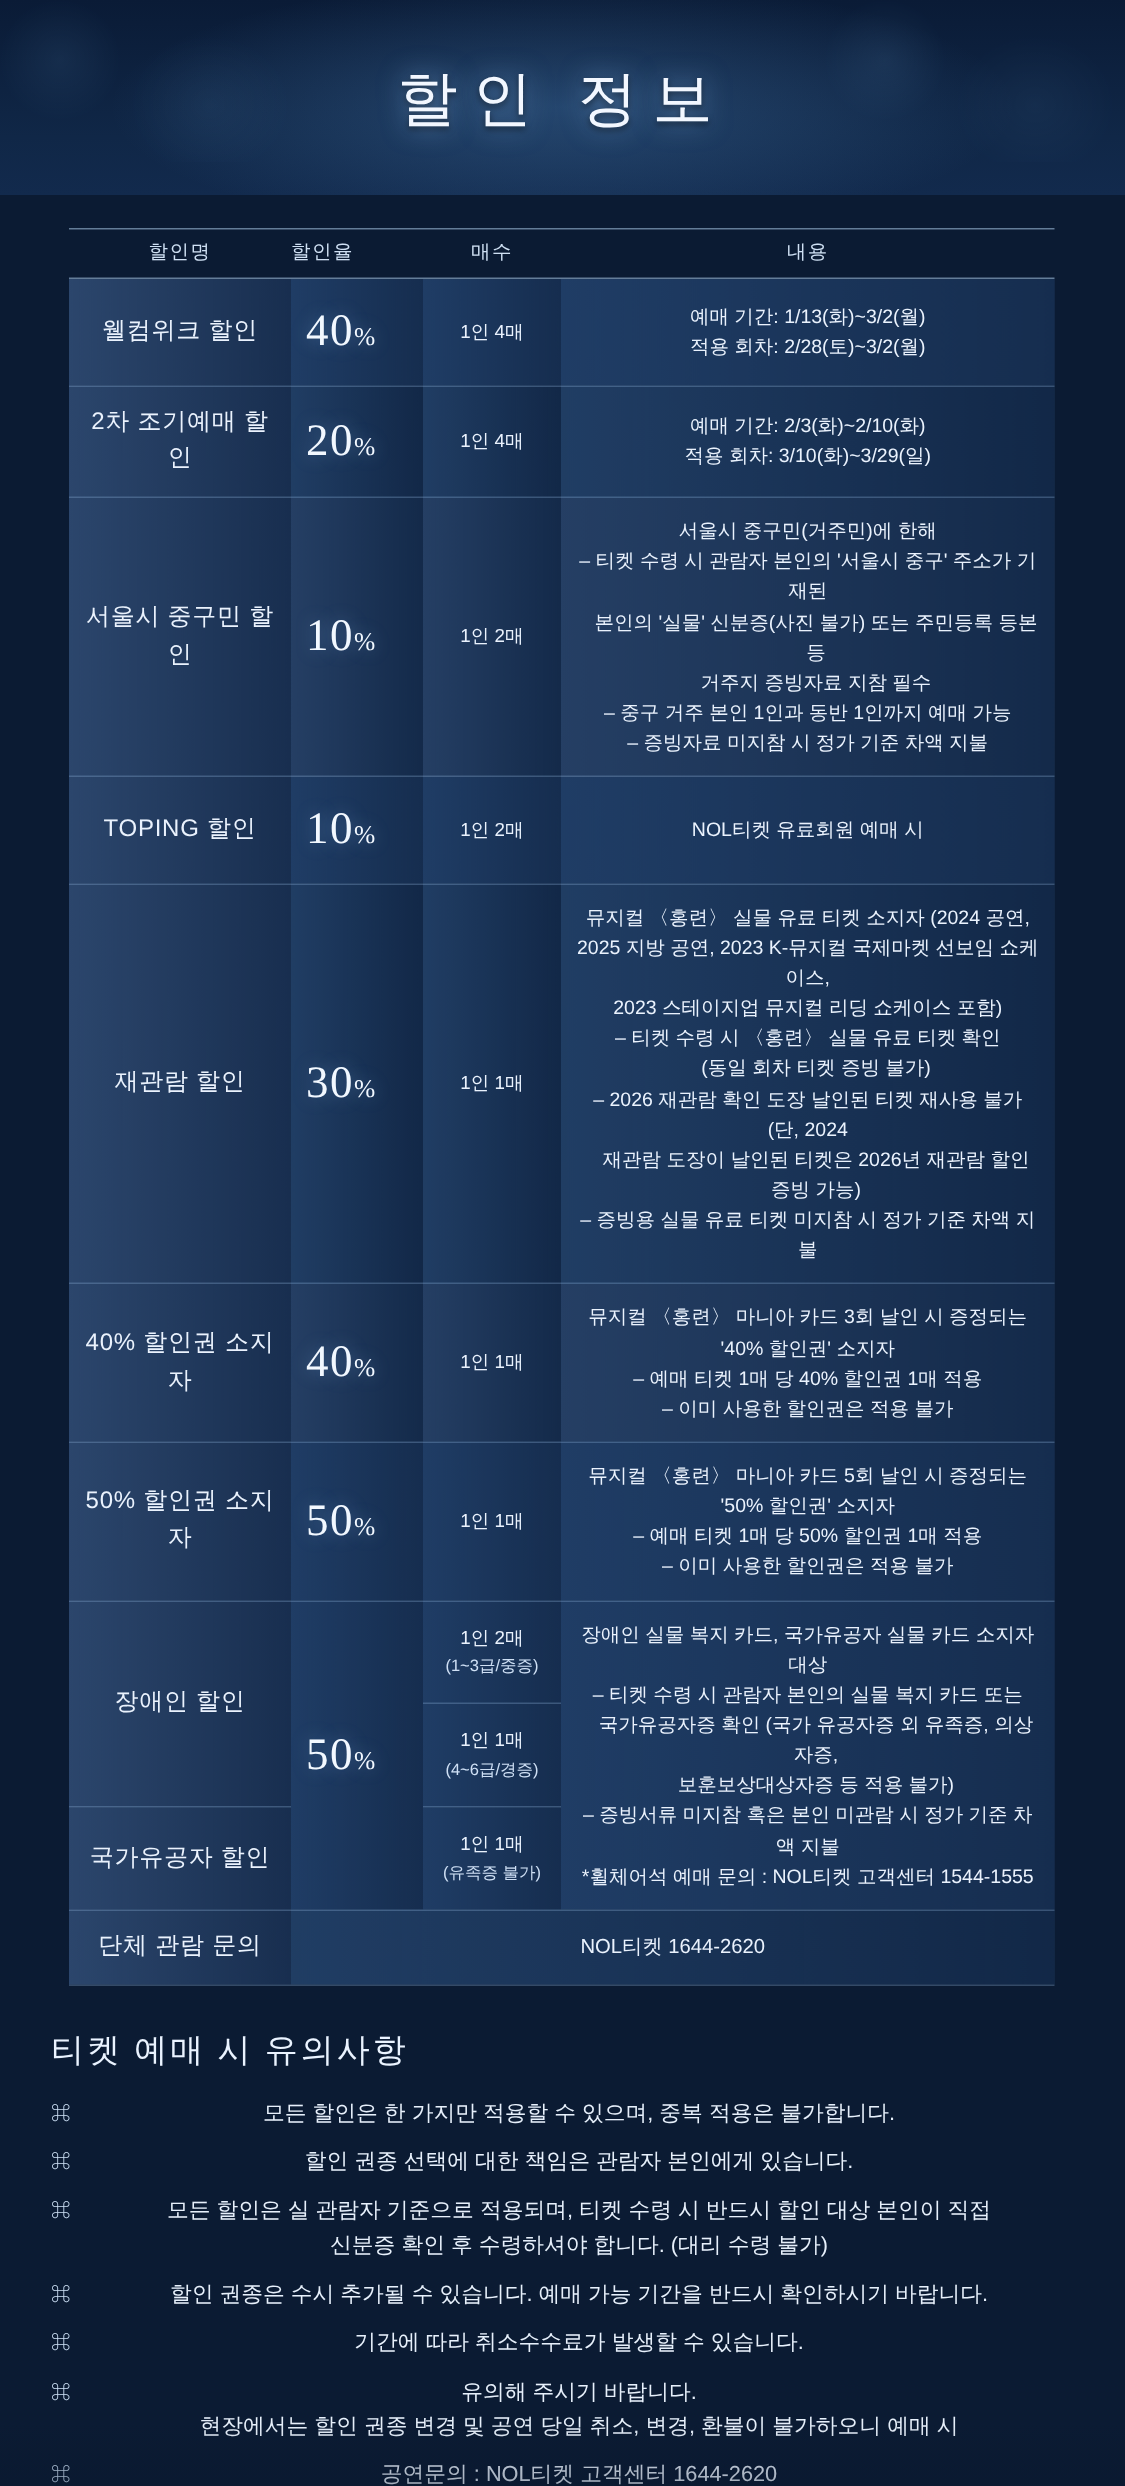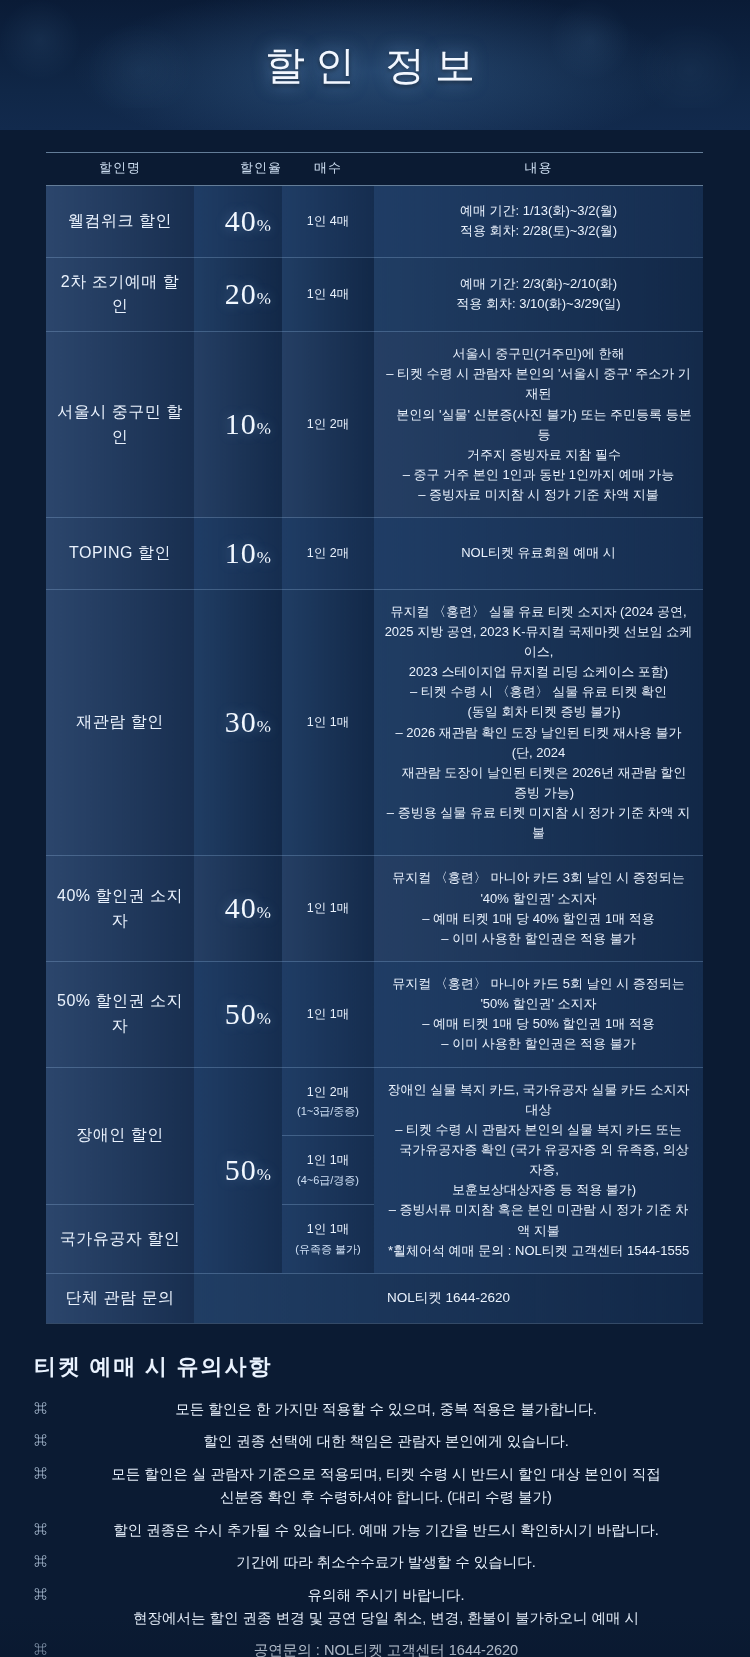--- a/index.html
+++ b/index.html
@@ -67,21 +67,21 @@
     letter-spacing:1px;
   }
   table.discount td{
     border-bottom:1px solid rgba(150,185,225,.30);
     padding:12px 10px;
     vertical-align:middle;
     color:#eaf2fd;
     line-height:1.55;
   }
   .c-name{width:148px;text-align:center;font-size:16px;letter-spacing:.5px;}
-  .c-rate{width:88px;text-align:right;}
+  .c-rate{width:88px;text-align:left;}
   .c-qty{width:92px;text-align:center;font-size:12.5px;color:#dce9f8;}
   .c-desc{text-align:center;font-size:13px;padding-left:14px;padding-right:10px;}
   .rate{
     font-family:"Liberation Serif", serif;
     font-size:30px;
     letter-spacing:1px;
     color:#f2f8ff;
     text-shadow:0 0 12px rgba(150,200,255,.35);
   }
   .rate small{font-size:17px;}
@@ -98,21 +98,21 @@
   .footer-row .c-name{font-size:16px;}
   .qty-sub{display:block;font-size:11px;color:#cfe0f5;margin-top:1px;}
   .qty-split td{padding:8px 4px;}
   
   .notice{
     padding:28px 34px 40px 34px;
   }
   .notice h2{
     margin:0 0 16px 0;
     font-family:"Liberation Serif", serif;
-    font-weight:700;
+    font-weight:400;
     font-size:22px;
     letter-spacing:2px;
     color:#eaf3ff;
   }
   .notice ul{list-style:none;margin:0;padding:0;}
   .notice li{
     display:flex;
     gap:9px;
     font-size:14.5px;
     line-height:1.62;

